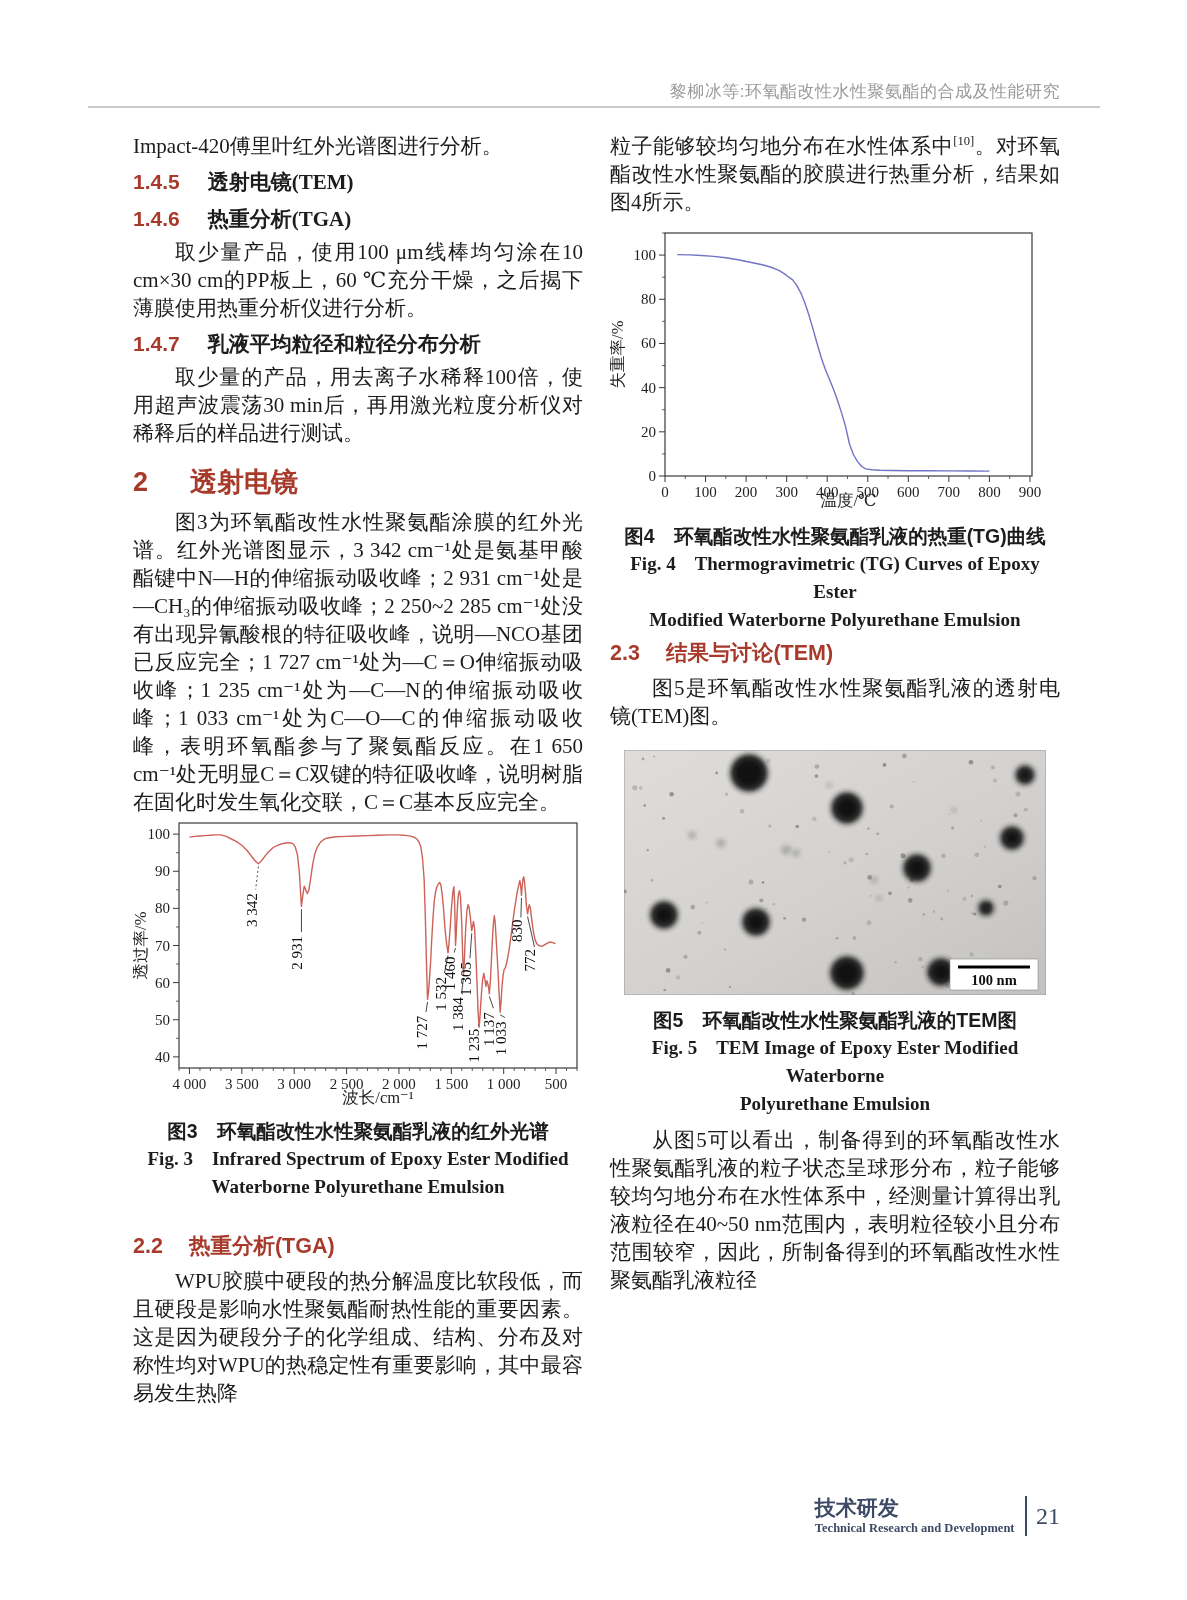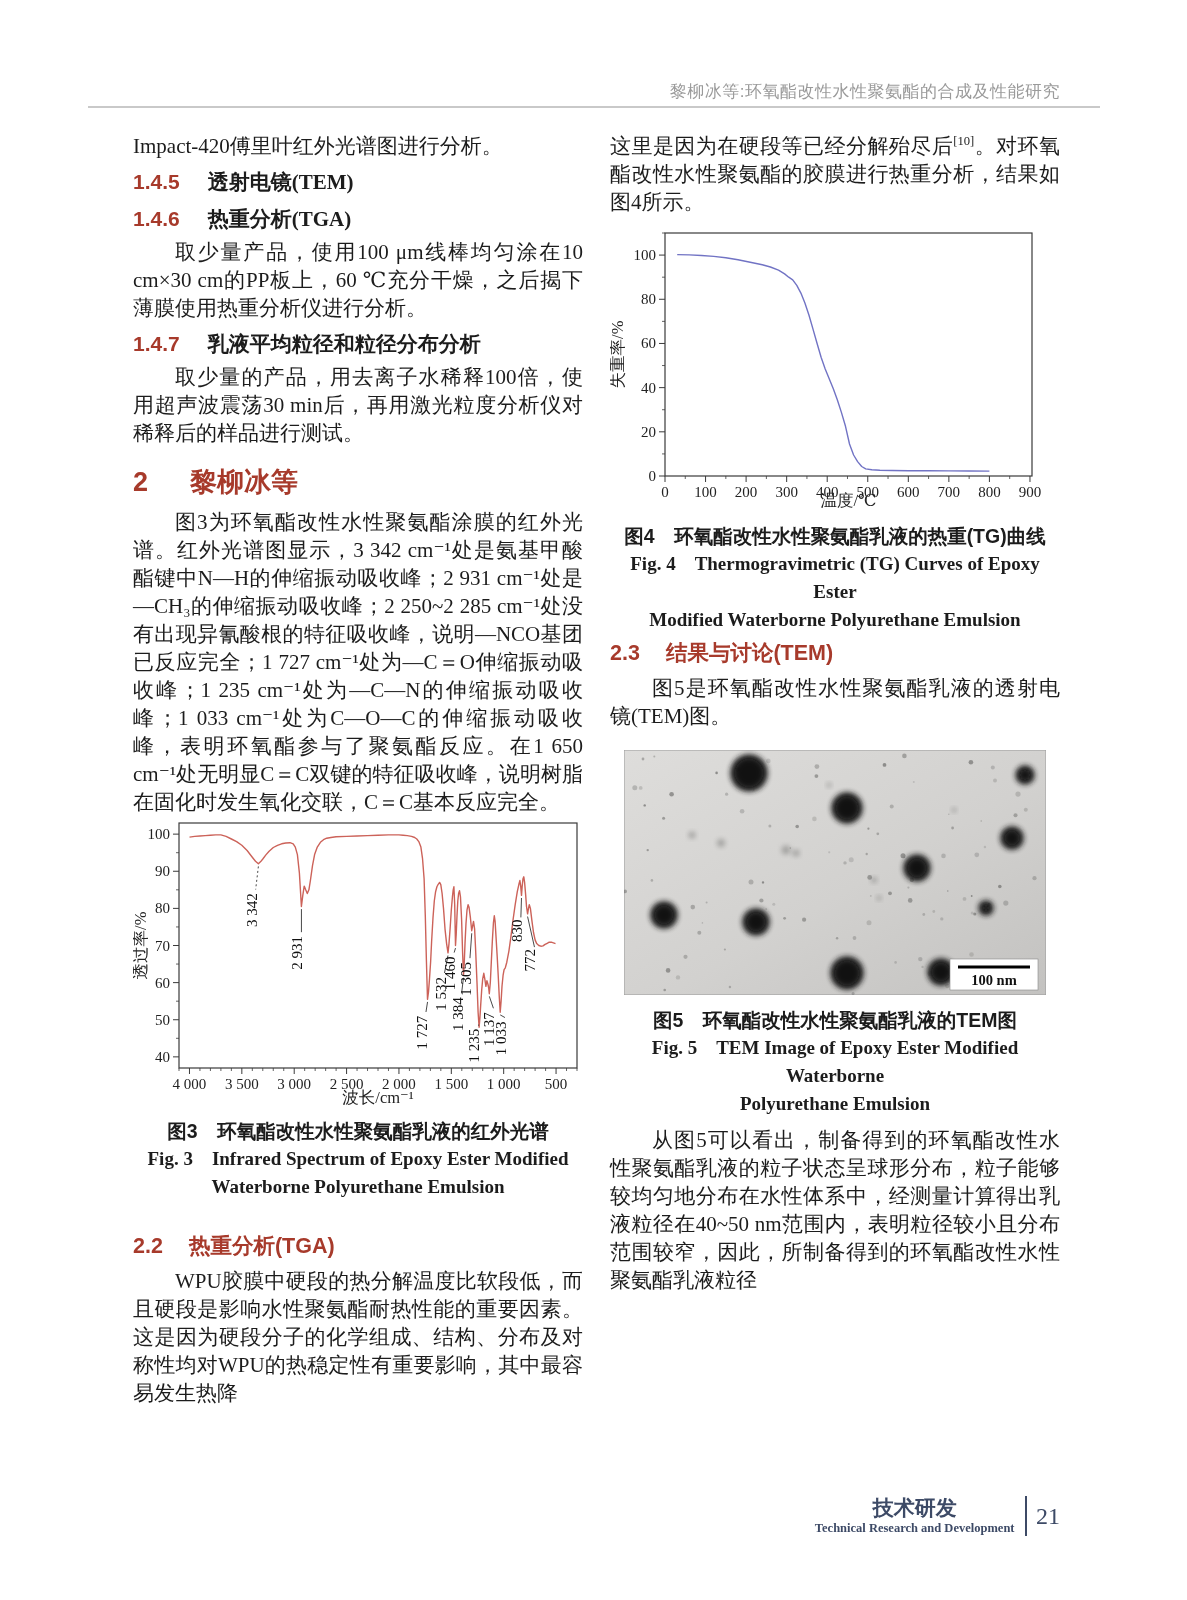--- a/index.html
+++ b/index.html
@@ -29,21 +29,21 @@
   .cap-en { font-size:19px; line-height:28px; font-weight:bold; text-align:center; }
   .mt8 { margin-top:8px; }
   .s22-h { margin-top:30px; }
   svg text { font-family:"Liberation Serif","DejaVu Serif",serif; fill:#222; }
   svg .tick { font-size:15px; }
   svg .axis { font-size:16.5px; }
   svg .alabel { font-size:15px; fill:#111; }
   svg .scaletxt { font-size:14.5px; font-weight:bold; fill:#111; }
   .tem-wrap { margin:20px 0 0 14px; }
   .footer { position:absolute; top:1496px; right:127px; display:flex; align-items:center; color:#3d4a66; }
-  .f-left { text-align:center; }
+  .f-left { text-align:left; }
   .f-cn { font-family:"Liberation Sans","DejaVu Sans",sans-serif; font-weight:bold; font-size:21px; line-height:24px; }
   .f-en { font-size:12.5px; font-weight:bold; line-height:16px; }
   .f-bar { width:2.5px; height:40px; background:#3d4a66; margin:0 9px 0 10px; }
   .f-num { font-size:24px; }
 </style>
 </head>
 <body>
 
 <div class="page">
 
@@ -56,21 +56,21 @@
       <p class="body">Impact-420傅里叶红外光谱图进行分析。</p>
 
       <p class="sub-h"><span class="hnum">1.4.5</span><span class="htit">透射电镜(TEM)</span></p>
 
       <p class="sub-h"><span class="hnum">1.4.6</span><span class="htit">热重分析(TGA)</span></p>
       <p class="body ind">取少量产品，使用100 μm线棒均匀涂在10 cm×30 cm的PP板上，60 ℃充分干燥，之后揭下薄膜使用热重分析仪进行分析。</p>
 
       <p class="sub-h"><span class="hnum">1.4.7</span><span class="htit">乳液平均粒径和粒径分布分析</span></p>
       <p class="body ind">取少量的产品，用去离子水稀释100倍，使用超声波震荡30 min后，再用激光粒度分析仪对稀释后的样品进行测试。</p>
 
-      <p class="big-h"><span class="hnum">2</span><span>黎柳冰等</span></p>
+      <p class="big-h"><span class="hnum">2</span><span>透射电镜</span></p>
 
       <p class="body ind">图3为环氧酯改性水性聚氨酯涂膜的红外光谱。红外光谱图显示，3 342 cm⁻¹处是氨基甲酸酯键中N—H的伸缩振动吸收峰；2 931 cm⁻¹处是—CH₃的伸缩振动吸收峰；2 250~2 285 cm⁻¹处没有出现异氰酸根的特征吸收峰，说明—NCO基团已反应完全；1 727 cm⁻¹处为—C＝O伸缩振动吸收峰；1 235 cm⁻¹处为—C—N的伸缩振动吸收峰；1 033 cm⁻¹处为C—O—C的伸缩振动吸收峰，表明环氧酯参与了聚氨酯反应。在1 650 cm⁻¹处无明显C＝C双键的特征吸收峰，说明树脂在固化时发生氧化交联，C＝C基本反应完全。</p>
 
       <figure>
         <svg id="ir-chart" width="450" height="292">
             <rect x="46" y="7" width="398" height="245" fill="none" stroke="#3a3a3a" stroke-width="1.2"></rect>
             <line x1="56.473684210526315" y1="252" x2="56.473684210526315" y2="258" stroke="#3a3a3a" stroke-width="1"></line>
             <text x="56.473684210526315" y="273" text-anchor="middle" class="tick">4 000</text>
             <line x1="108.84210526315789" y1="252" x2="108.84210526315789" y2="258" stroke="#3a3a3a" stroke-width="1"></line>
             <text x="108.84210526315789" y="273" text-anchor="middle" class="tick">3 500</text>
@@ -168,21 +168,21 @@
       </figure>
       <p class="cap-cn">图3　环氧酯改性水性聚氨酯乳液的红外光谱</p>
       <p class="cap-en">Fig. 3　Infrared Spectrum of Epoxy Ester Modified</p>
       <p class="cap-en">Waterborne Polyurethane Emulsion</p>
 
       <p class="red-h s22-h"><span class="hnum">2.2</span><span>热重分析(TGA)</span></p>
       <p class="body ind">WPU胶膜中硬段的热分解温度比软段低，而且硬段是影响水性聚氨酯耐热性能的重要因素。这是因为硬段分子的化学组成、结构、分布及对称性均对WPU的热稳定性有重要影响，其中最容易发生热降</p>
     </div>
 
     <div class="col">
-      <p class="body"><span>这里是因为在硬段等已经分解殆尽后</span><span class="sup">[10]</span><span>。对环氧酯改性水性聚氨酯的胶膜进行热重分析，结果如图4所示。</span></p>
+      <p class="body"><span>粒子能够较均匀地分布在水性体系中</span><span class="sup">[10]</span><span>。对环氧酯改性水性聚氨酯的胶膜进行热重分析，结果如图4所示。</span></p>
 
       <figure style="margin-top:10px;">
         <svg id="tg-chart" width="450" height="285">
             <rect x="55" y="7" width="367" height="243" fill="none" stroke="#3a3a3a" stroke-width="1.2"></rect>
             <line x1="55" y1="250" x2="55" y2="256" stroke="#3a3a3a" stroke-width="1"></line>
             <text x="55" y="271" text-anchor="middle" class="tick">0</text>
             <line x1="95.5524861878453" y1="250" x2="95.5524861878453" y2="256" stroke="#3a3a3a" stroke-width="1"></line>
             <text x="95.5524861878453" y="271" text-anchor="middle" class="tick">100</text>
             <line x1="136.1049723756906" y1="250" x2="136.1049723756906" y2="256" stroke="#3a3a3a" stroke-width="1"></line>
             <text x="136.1049723756906" y="271" text-anchor="middle" class="tick">200</text>

